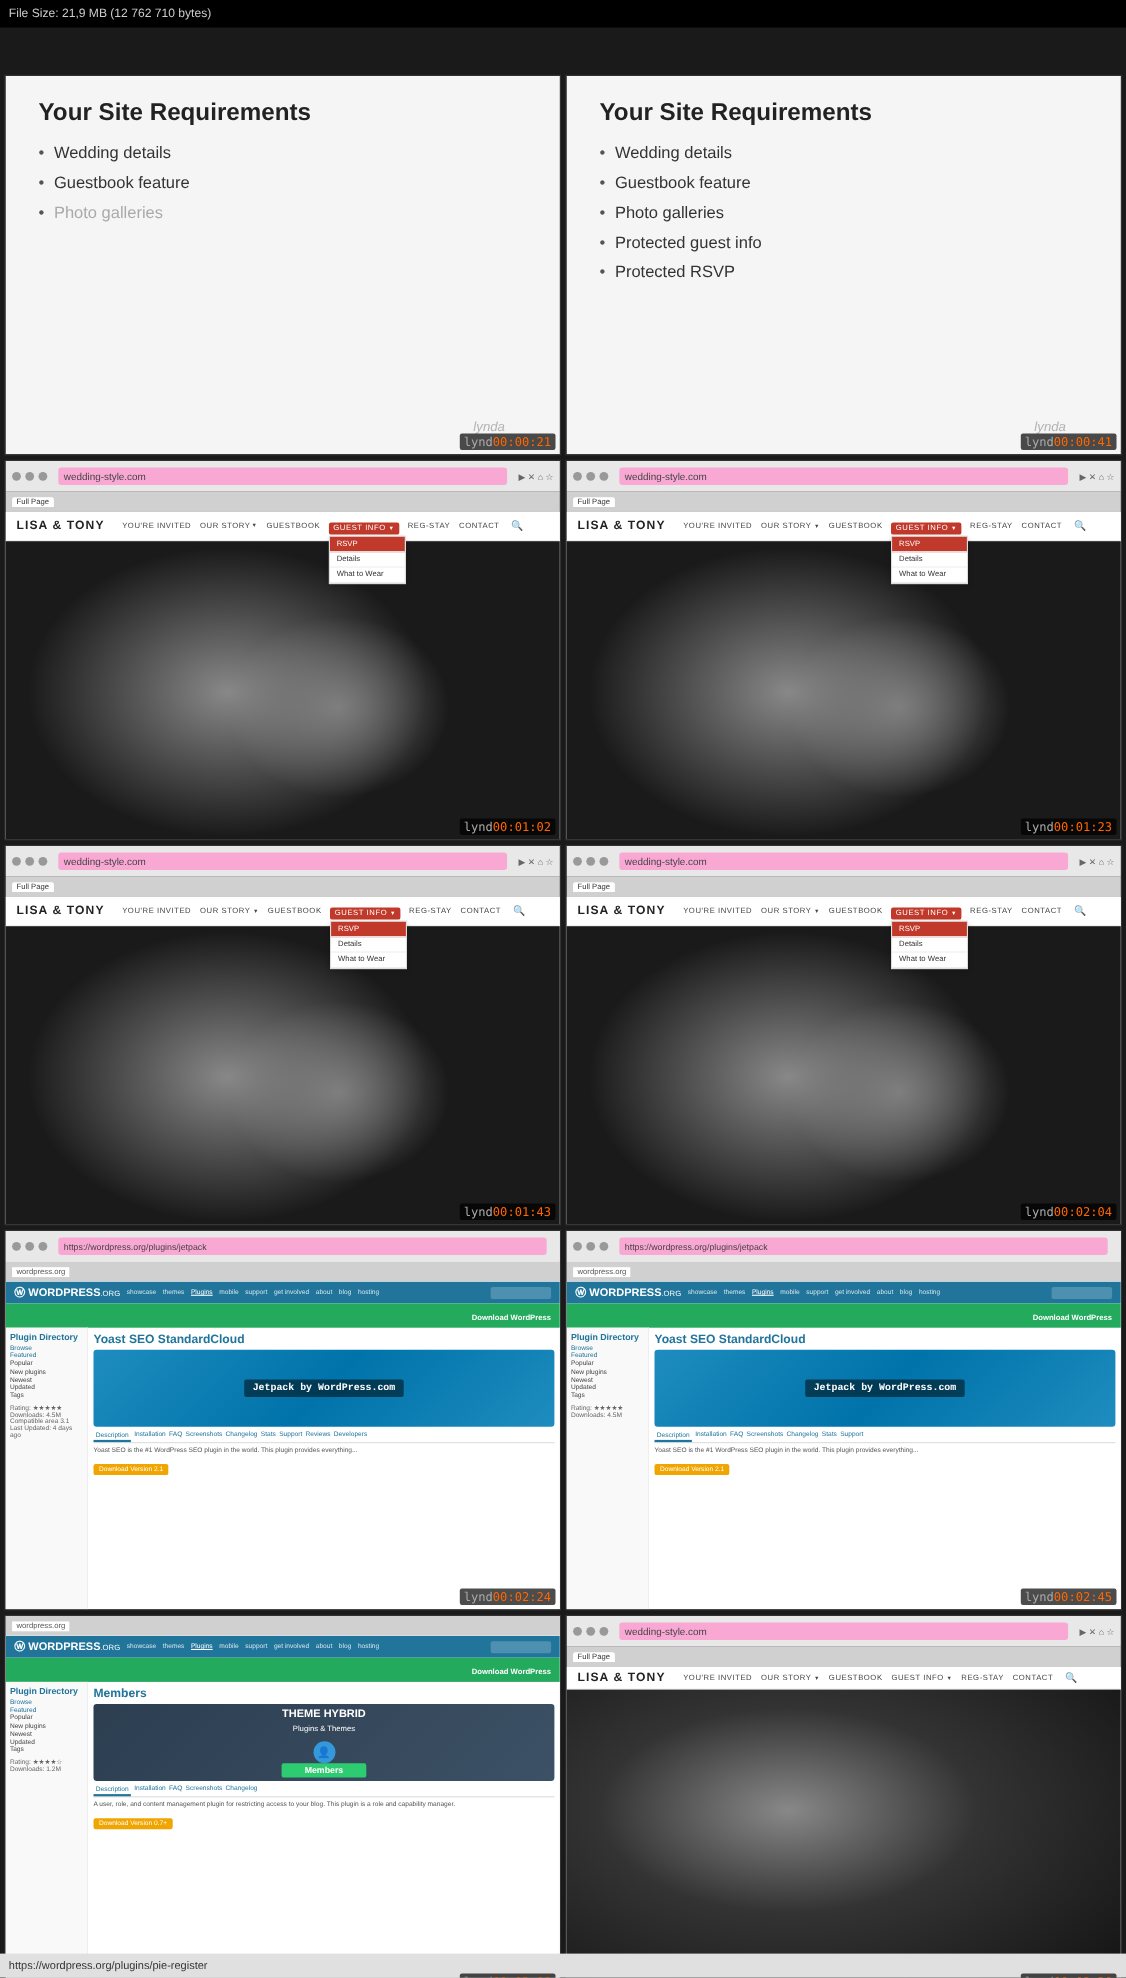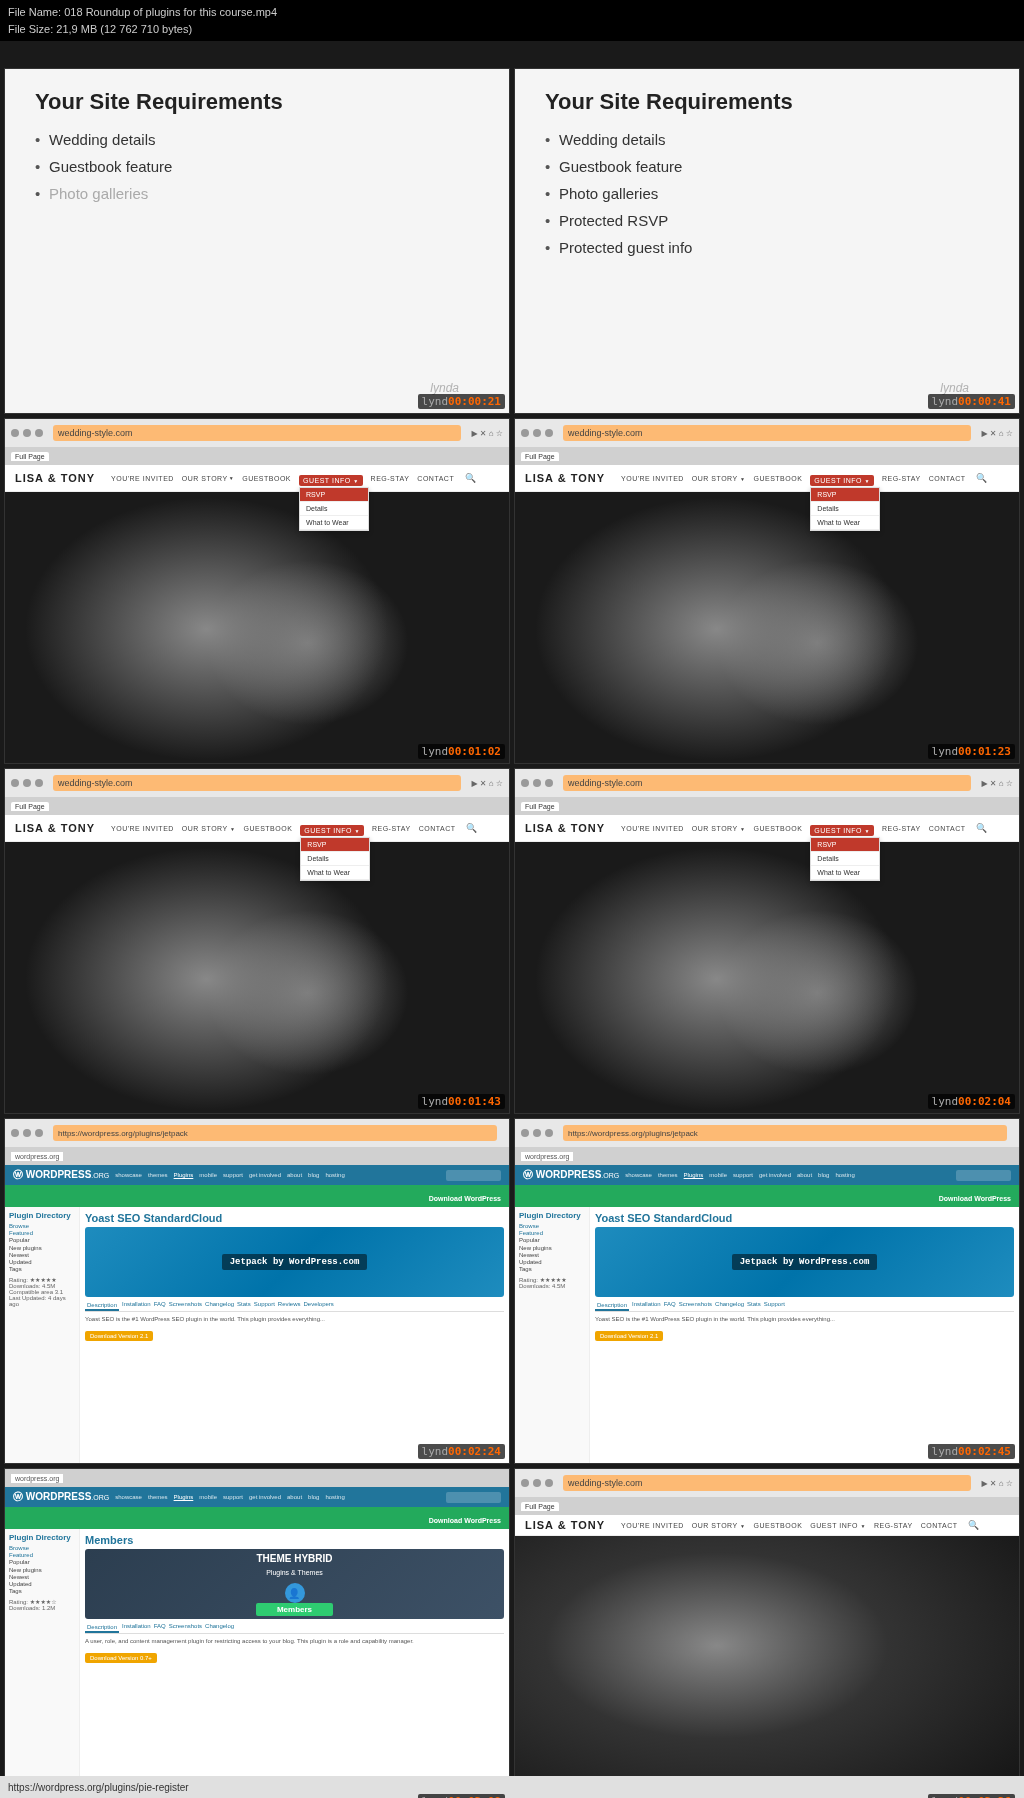--- a/index.html
+++ b/index.html
@@ -65,21 +65,21 @@
       padding: 1px 4px;
       border-radius: 2px;
       z-index: 5;
       font-family: monospace;
     }
     .timestamp .lynda-part {
       color: #aaa;
     }
     .timestamp .time-part {
       color: #ff6600;
-      font-weight: bold;
+      font-weight: normal;
     }
 
     
     .thumb-1 {
       background: #f0f0f0;
     }
     .site-req {
       background: #f5f5f5;
       padding: 20px 30px;
       height: 100%;
@@ -129,21 +129,21 @@
       padding: 0 6px;
       gap: 4px;
     }
     .browser-dot {
       width: 8px; height: 8px;
       border-radius: 50%;
       background: #999;
     }
     .browser-url {
       flex: 1;
-      background: #fdba74;
+      background: #f9a8d4;
       border-radius: 3px;
       height: 16px;
       margin: 16px 6px;
       font-size: 9px;
       color: #444;
       display: flex;
       align-items: center;
       padding: 0 5px;
     }
     .browser-tabs {
@@ -288,21 +288,20 @@
       font-size: 10px;
       font-weight: bold;
       text-align: center;
       line-height: 1.3;
     }
   </style>
 </head>
 <body>
 
 <div class="info-bar">
-  <div>File Name: 018 Roundup of plugins for this course.mp4</div>
   <div>File Size: 21,9 MB (12 762 710 bytes)</div>
 </div>
 <div class="mpc-hc-logo">MPC-HC</div>
 
 <div class="grid">
 
   <div class="thumb thumb-1">
     <div class="site-req">
       <h2>Your Site Requirements</h2>
       <ul>
@@ -317,22 +316,22 @@
     </div>
   </div>
 
   <div class="thumb thumb-2">
     <div class="site-req">
       <h2>Your Site Requirements</h2>
       <ul>
         <li>Wedding details</li>
         <li>Guestbook feature</li>
         <li>Photo galleries</li>
+        <li>Protected guest info</li>
         <li>Protected RSVP</li>
-        <li>Protected guest info</li>
       </ul>
     </div>
     <div class="lynda-mark">lynda</div>
     <div class="timestamp">
       <span class="lynda-part">lynd</span><span class="time-part">00:00:41</span>
     </div>
   </div>
 
   <div class="thumb" style="background:#1a1a1a;">
     <div class="thumb-browser" style="height:100%;">

